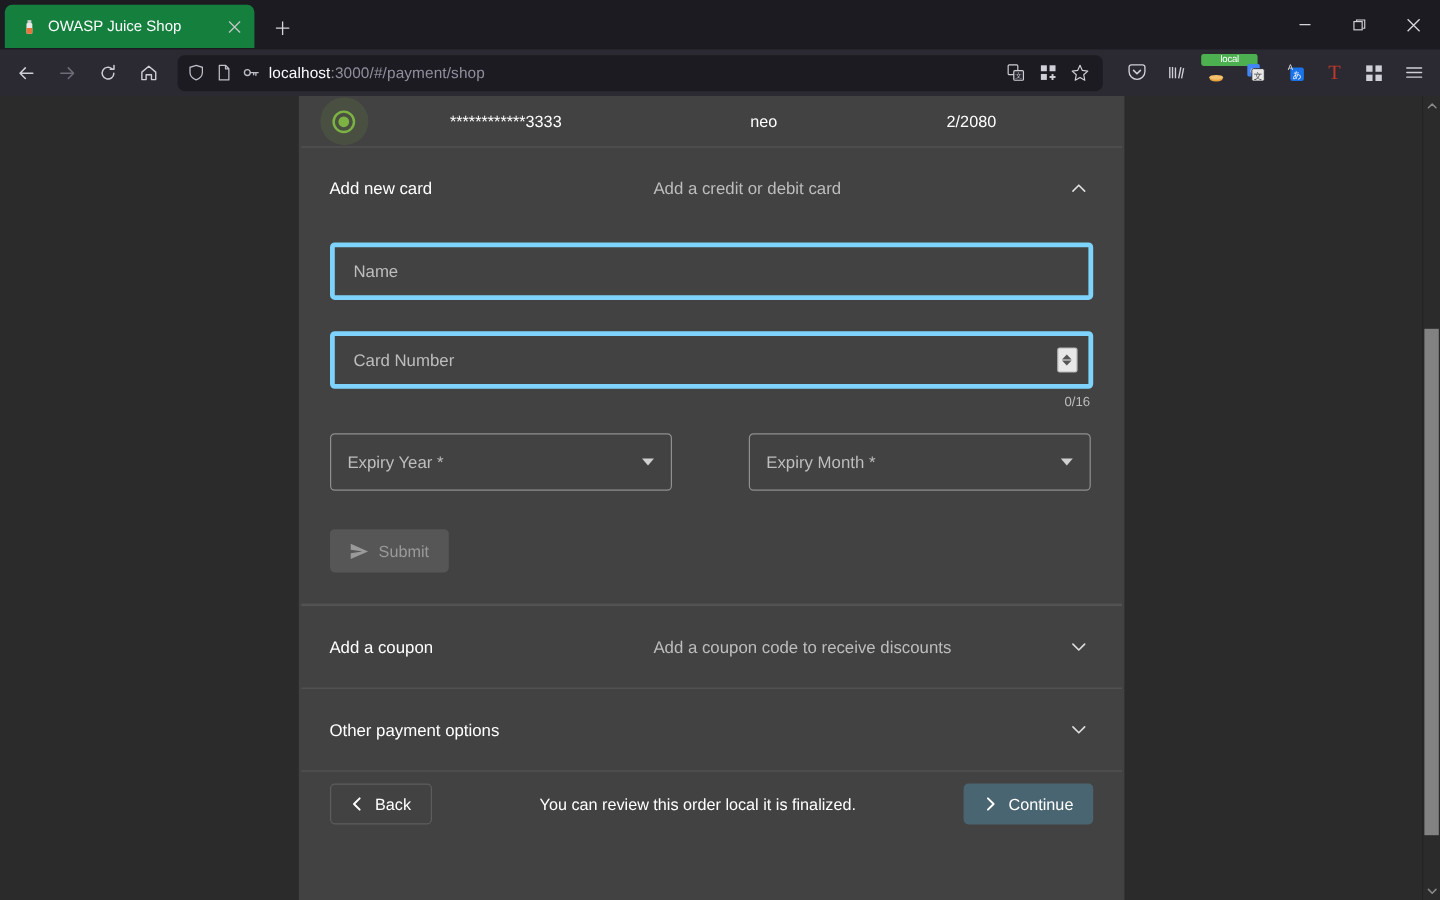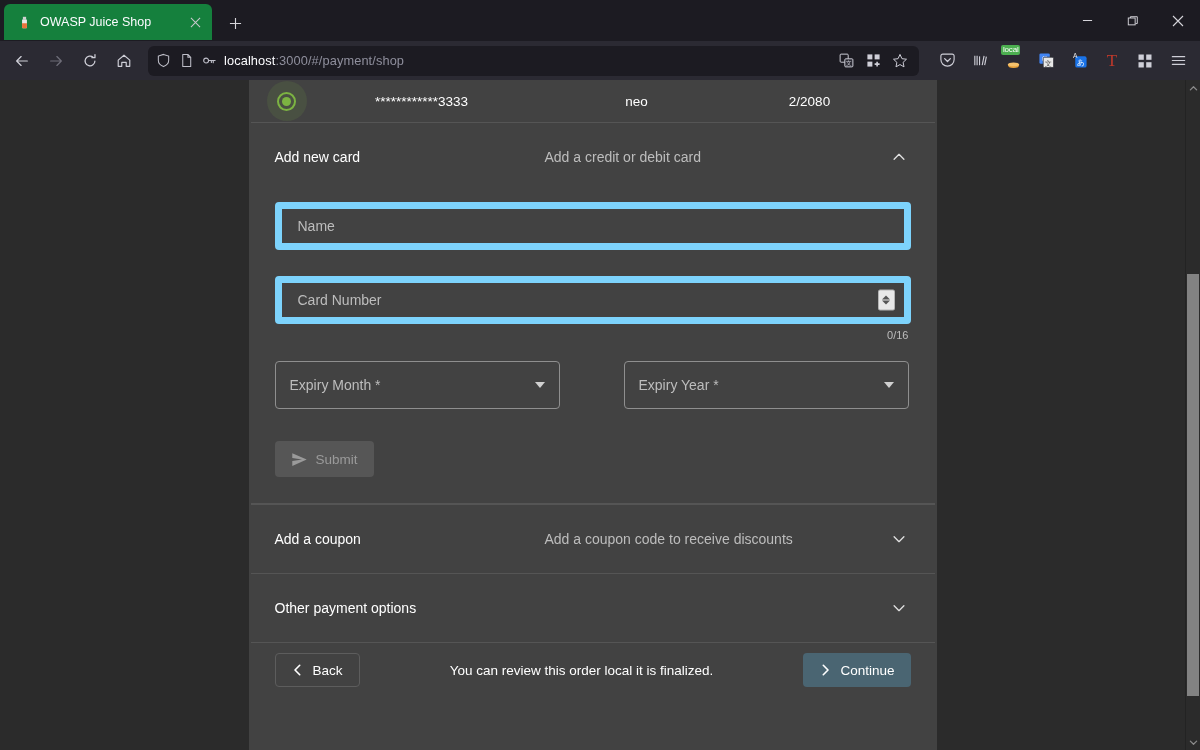--- a/index.html
+++ b/index.html
@@ -81,21 +81,21 @@
   .ext-area { display: flex; align-items: center; gap: 1px; padding-left: 4px; }
   .extbtn {
     width: 32px; height: 32px; border-radius: 4px;
     display: flex; align-items: center; justify-content: center;
     position: relative; color: #cfcfd8;
   }
   .extbtn svg { display: block; }
   .badge-local {
     position: absolute; top: 0px; left: 4px;
     background: #4caf50; color: #fff; font-size: 8px; line-height: 10px;
-    padding: 0 2px; border-radius: 2px; font-family: "Liberation Sans", sans-serif;
+    padding: 0 16px; border-radius: 2px; font-family: "Liberation Sans", sans-serif;
     letter-spacing: -0.2px;
   }
   .t-glyph { color: #c0392b; font-size: 17px; font-family: "Liberation Serif", serif; font-weight: 400; line-height:1; }
 
   
   .viewport {
     flex: 1; background: #2b2b2b; position: relative; overflow: hidden;
     display: flex;
   }
   .page-scrollarea {
@@ -152,21 +152,21 @@
   }
   .exp-title { width: 270px; font-size: 14px; color: #fff; }
   .exp-desc { flex: 1; font-size: 14px; color: #bdbdbd; }
   .chevron { width: 24px; height: 24px; color: #e0e0e0; display:flex; align-items:center; justify-content:center; }
   .chevron svg { display:block; }
 
   .exp-body { padding: 0 26px 0 26px; }
 
   
   .field {
-    border: 7px solid #7dd3fc; border-radius: 4px;
+    border: 4px solid #7dd3fc; border-radius: 4px;
     height: 48px; position: relative; display: flex; align-items: center;
     padding: 0 16px; background: transparent;
   }
   .field .ph { color: #bdbdbd; font-size: 14px; }
   .field-gap-1 { margin-top: 11px; }
   .field-gap-2 { margin-top: 26px; }
   .spinner {
     position: absolute; right: 9px; top: 50%; transform: translateY(-50%);
     width: 17px; height: 21px; background: #e8e8e8; border: 1px solid #b5b5b5;
     border-radius: 2px; display: flex; flex-direction: column;
@@ -437,25 +437,25 @@
             <span class="ph">Card Number</span>
             <span class="spinner">
               <i class="up"></i>
                 <i class="down"></i>
             </span>
           </div>
           <div class="counter">0/16</div>
 
           <div class="selects">
             <div class="sel">
-              <span class="ph">Expiry Month *</span>
+              <span class="ph">Expiry Year *</span>
               <span class="caret"></span>
             </div>
             <div class="sel">
-              <span class="ph">Expiry Year *</span>
+              <span class="ph">Expiry Month *</span>
               <span class="caret"></span>
             </div>
           </div>
 
           <div class="submit-row">
             <button class="btn-submit" disabled="">
               <span>
                 <svg width="17" height="17" viewBox="0 0 20 20">
                     <path d="M1.5 17.5 L18.5 10 L1.5 2.5 L1.5 8.3 L13 10 L1.5 11.7 Z" fill="currentColor"></path>
                   </svg>

